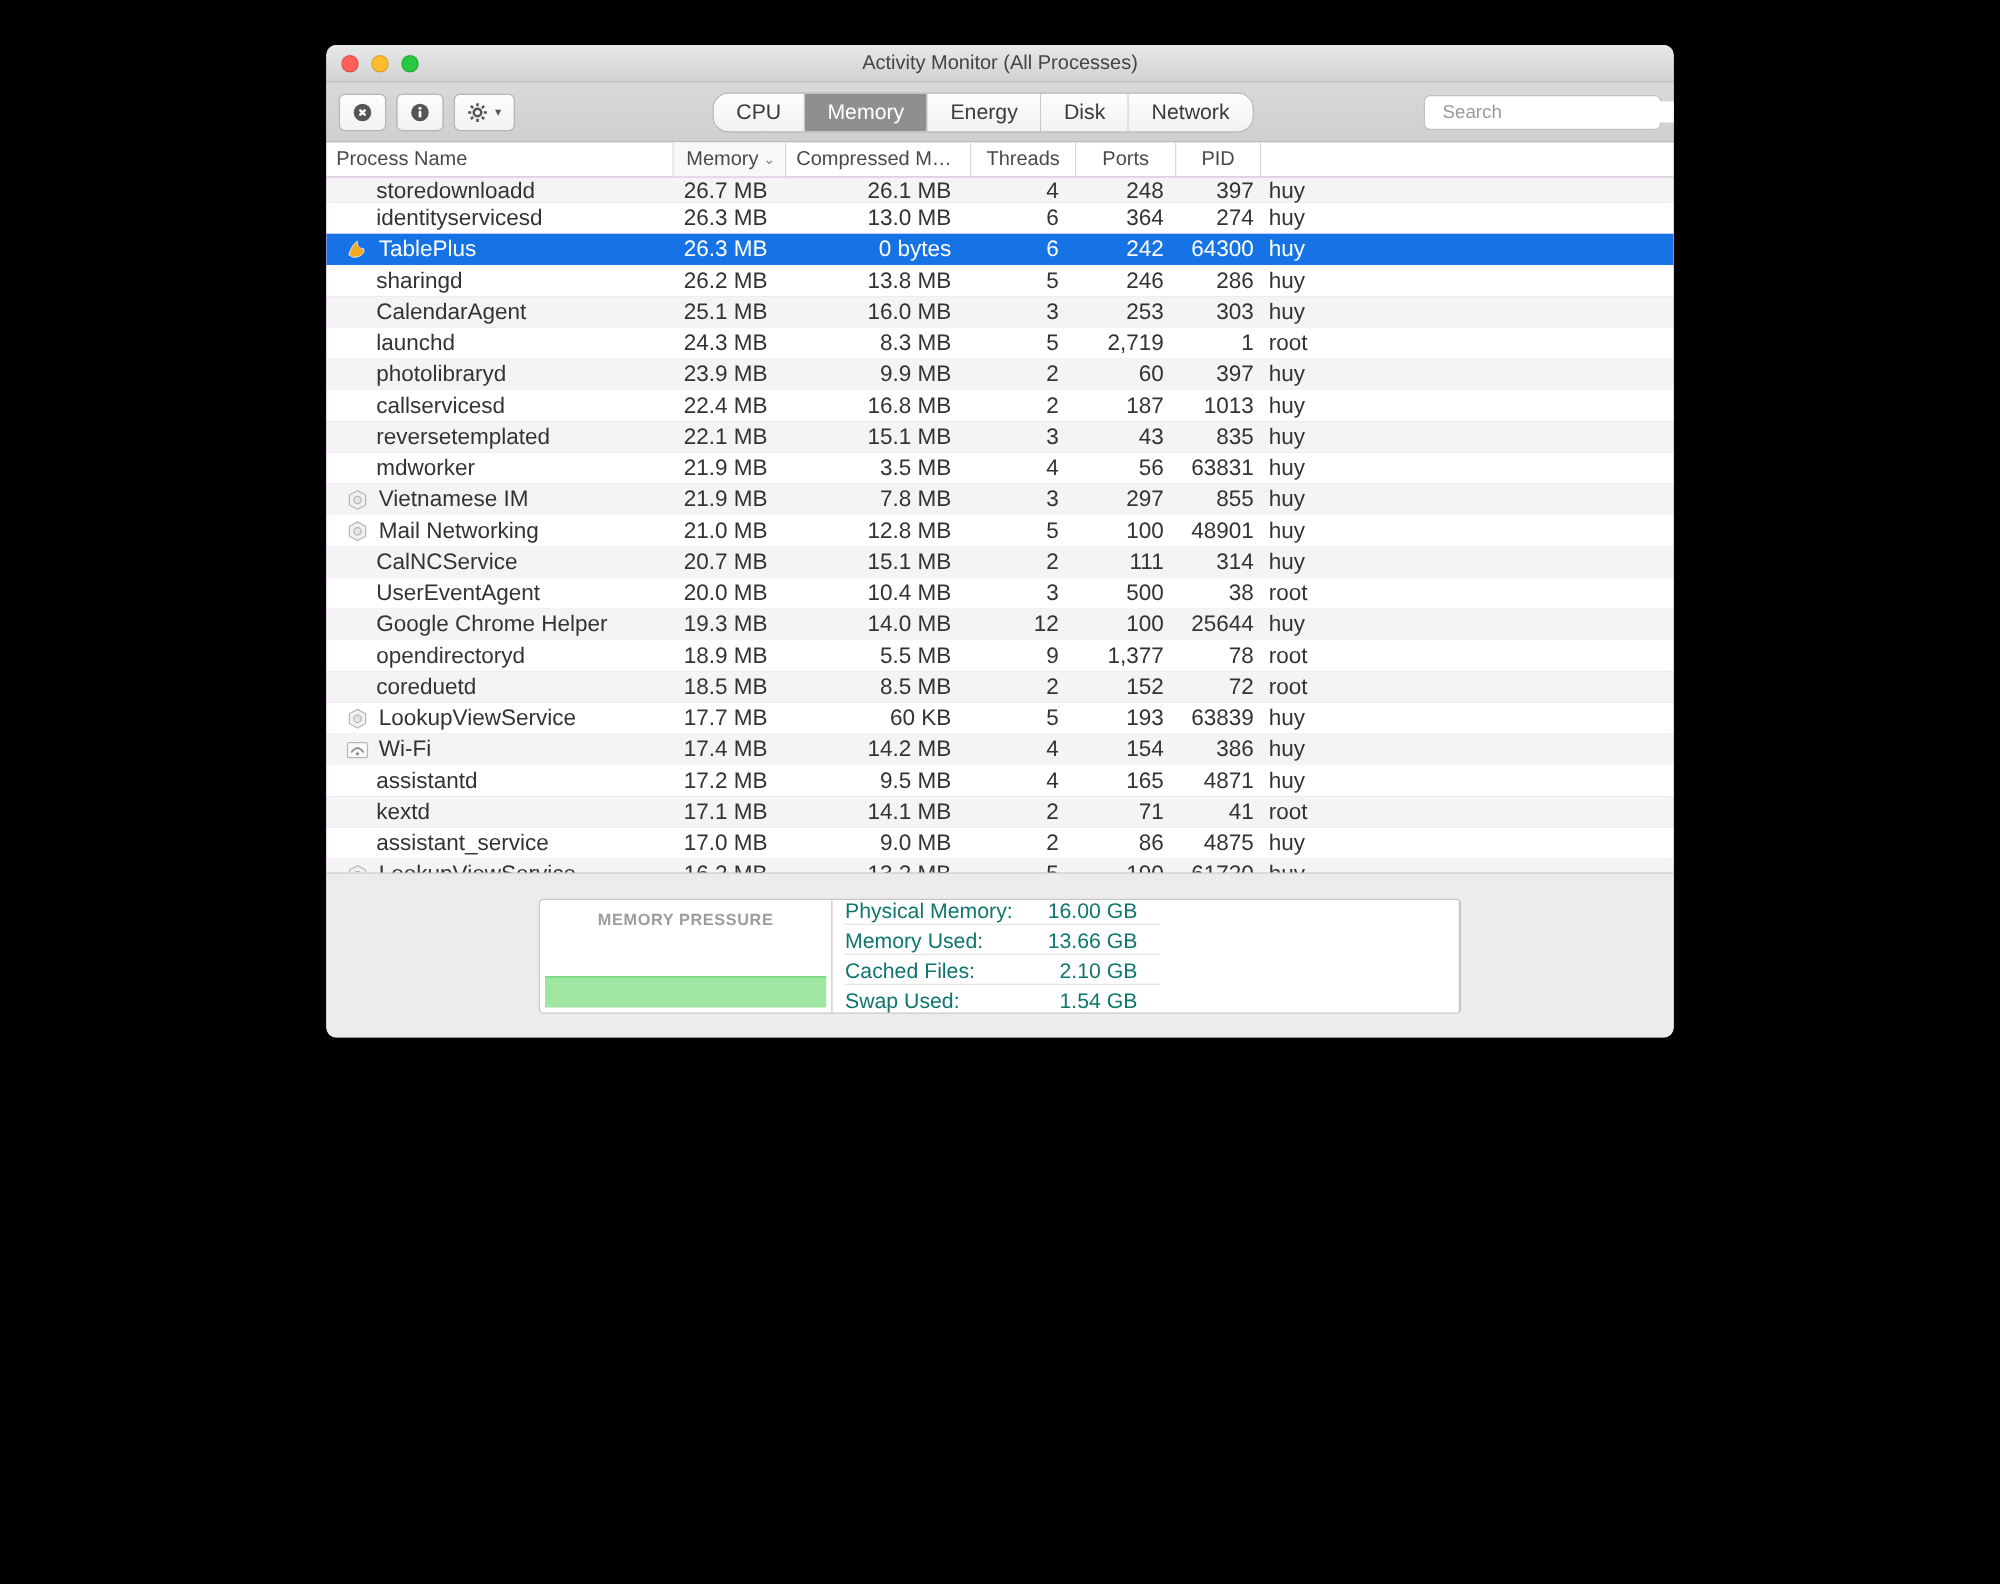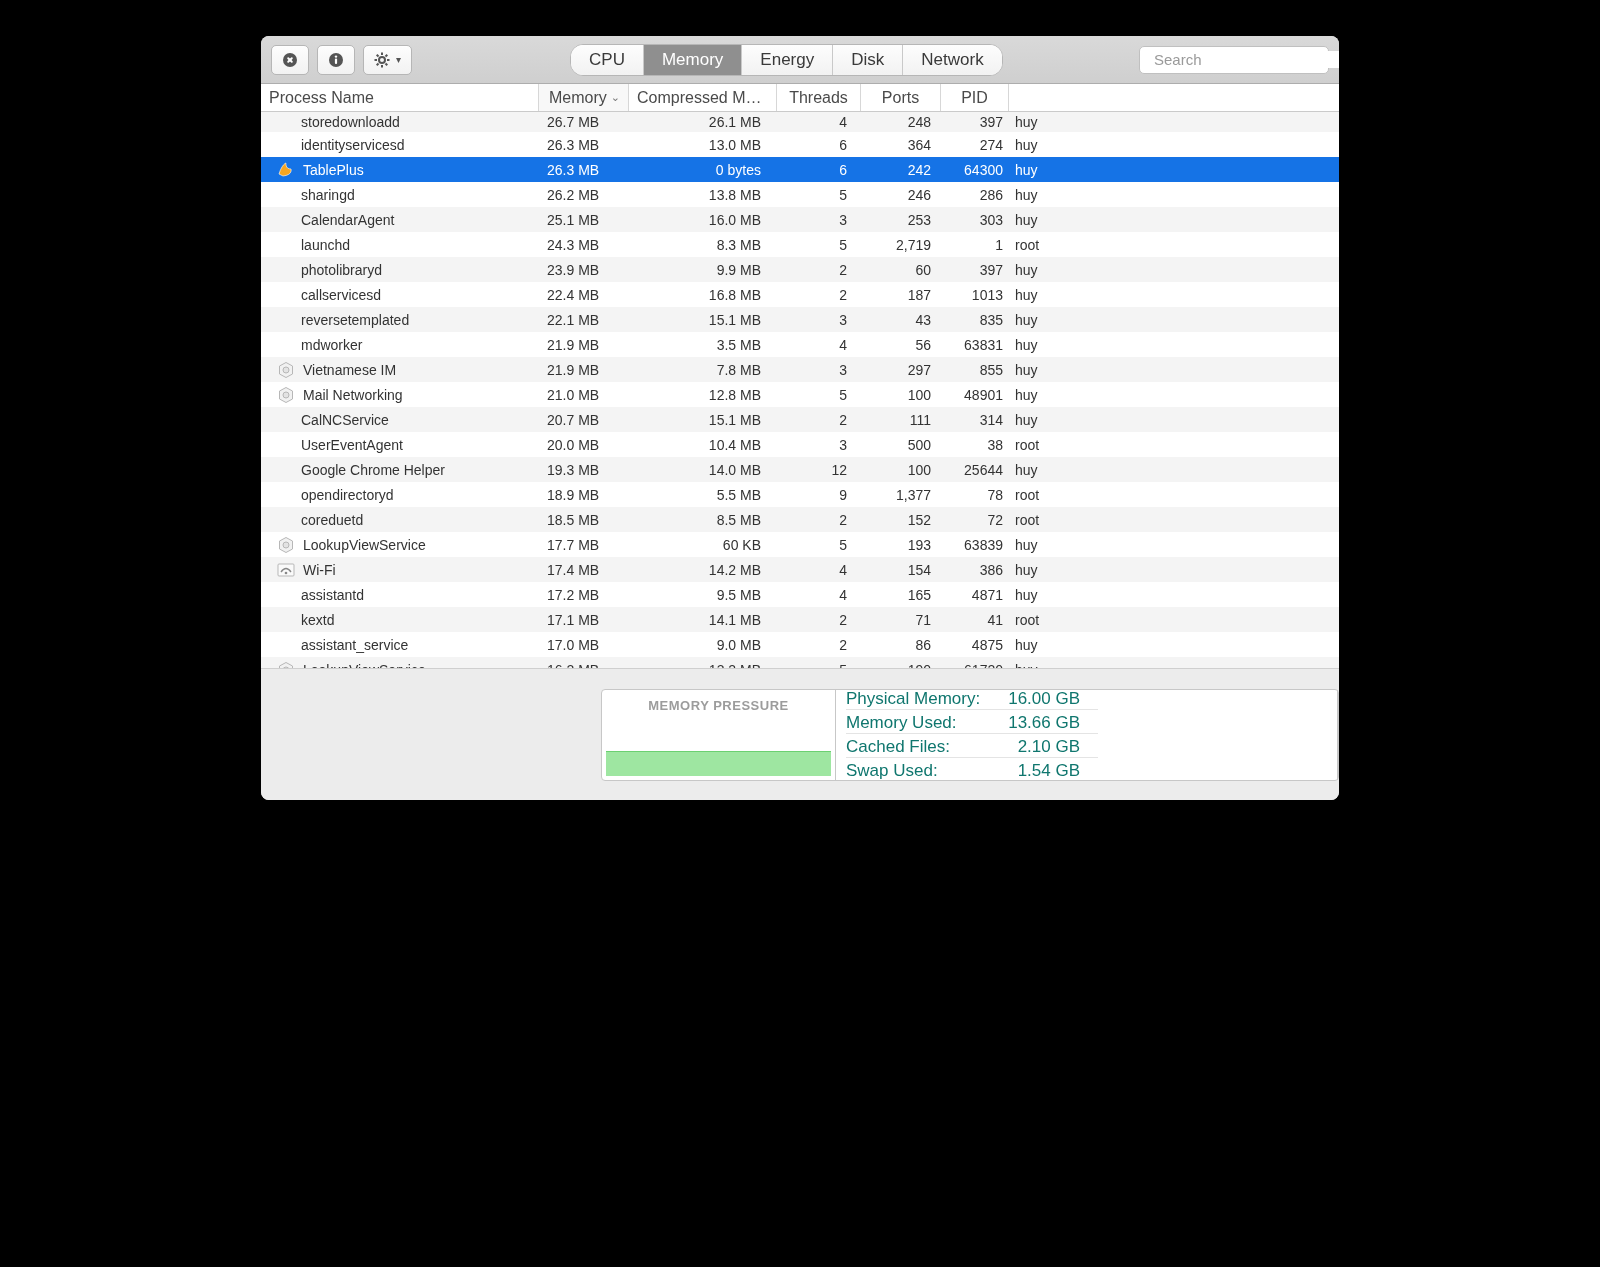--- a/index.html
+++ b/index.html
@@ -86,39 +86,39 @@
   .thead .th.sorted{ background:#f8f8f8; }
   .c-name    { width: 278px; }
   .c-memory  { width: 90px; justify-content:flex-end; gap:4px; }
   .c-comp    { width: 148px; justify-content:flex-start; }
   .c-threads { width: 84px; justify-content:center; }
   .c-ports   { width: 80px; justify-content:center; }
   .c-pid     { width: 68px; justify-content:center;text-align:right; }
   .c-user    { flex:1; border-right:none; }
   .sort-ind { font-size:11px; color:#777; }
   
-  .tbody { height: 556px; overflow:hidden; background:#f0abfc; font-size:14px; color:#333; }
+  .tbody { height: 556px; overflow:hidden; background:#f0abfc; font-size:18px; color:#333; }
   .row { display:flex; height:25px; align-items:center; }
   .row:nth-child(odd){ background:#f4f4f4; }
   .row:nth-child(even){ background:#fff; }
   .row.selected{ background:#1573e6; color:#fff; }
   .row.first{ height:20px; }
   .cell { padding:0 8px; }
   .cell.name   { width:278px; display:flex; align-items:center; gap:8px; padding-left:40px;}
   .cell.memory { width:90px; text-align:left; }
   .cell.comp   { width:148px; text-align:right; padding-right:16px;}
   .cell.threads{ width:84px; text-align:right; padding-right:14px;}
   .cell.ports  { width:80px; text-align:right; padding-right:10px;}
   .cell.pid    { width:68px; text-align:right; padding-right:6px;}
   .cell.user   { flex:1; padding-left:6px; }
   .proc-icon { width:18px; height:18px; display:inline-flex; align-items:center; justify-content:center; margin-left:-24px; }
   
   .footer {
     height: 132px; background:#ececec;
-    display:flex; align-items:center; justify-content:flex-end;
+    display:flex; align-items:center; justify-content:center;
     border-top:1px solid #cfcfcf;
   }
   .panel {
     width: 738px; height: 92px;
     background:#fff; border:1px solid #c7c7c7; border-radius:4px;
     display:flex;
   }
   .pressure { width:234px; border-right:1px solid #c7c7c7; display:flex; flex-direction:column; }
   .pressure .label { font-size:13px; letter-spacing:.5px; color:#9c9c9c; text-align:center; padding-top:8px; font-weight:600;}
   .pressure .chart { flex:1; position:relative; margin:4px 4px 4px 4px; }
@@ -130,20 +130,28 @@
   .col2 { width:240px; display:flex; flex-direction:column; justify-content:center; gap:4px; padding-left:18px; padding-right:14px;}
   .col2 .line { display:flex; justify-content:space-between; line-height:22px;}
   .chev { font-size:10px; }
   svg { display:block; }
 </style>
 </head>
 <body>
 
 <div class="window">
 
+  <div class="titlebar">
+    <div class="traffic-lights">
+      <div class="tl close"></div>
+      <div class="tl min"></div>
+      <div class="tl max"></div>
+    </div>
+    <div class="title">Activity Monitor (All Processes)</div>
+  </div>
 
   <div class="toolbar">
     <div class="tb-btn">
       <svg width="16" height="16" viewBox="0 0 16 16">
           <circle cx="8" cy="8" r="7" fill="#555"></circle>
           <rect x="4.5" y="7" width="7" height="2" rx="1" fill="#fff" transform="rotate(45 8 8)"></rect>
           <rect x="4.5" y="7" width="7" height="2" rx="1" fill="#fff" transform="rotate(-45 8 8)"></rect>
         </svg>
     </div>
     <div class="tb-btn">

